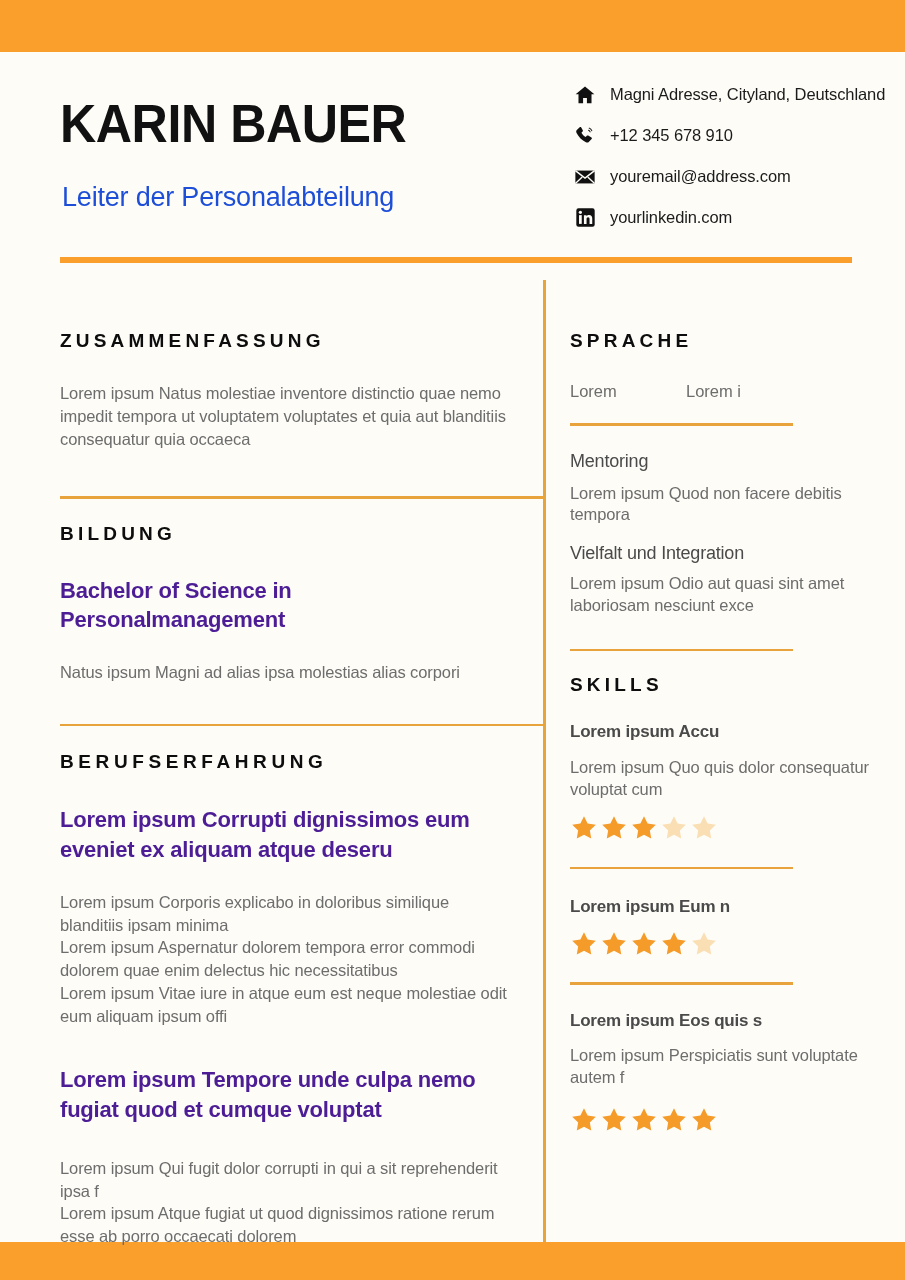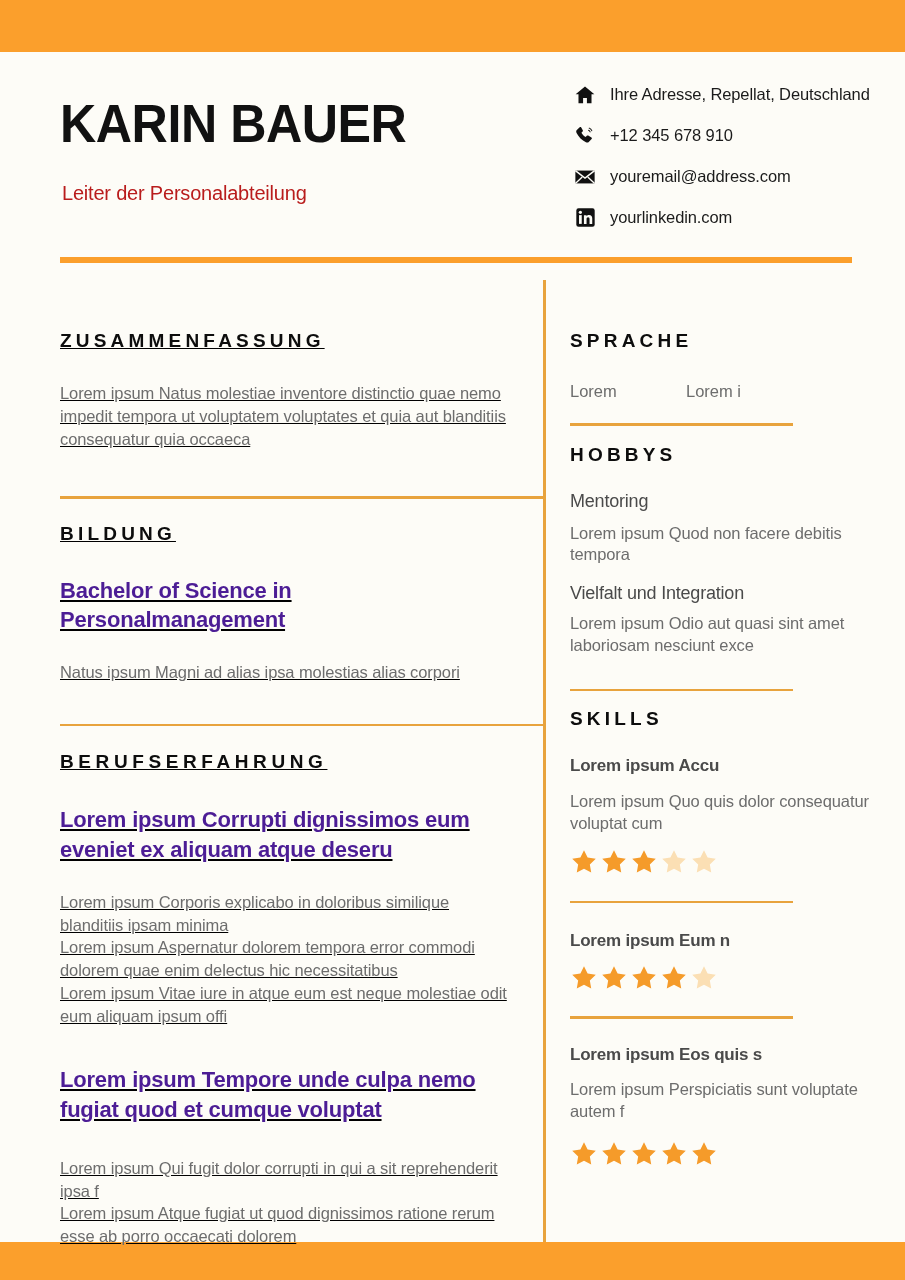--- a/index.html
+++ b/index.html
@@ -31,21 +31,21 @@
   .name {
     position:absolute; left:60px; top:44px;
     font-size:54px; font-weight:700; letter-spacing:-0.5px;
     color:#111111; line-height:1;
     font-family:"Liberation Sans Narrow","Liberation Sans",sans-serif;
     transform:scaleX(0.93); transform-origin:left center;
     white-space:nowrap;
   }
   .role {
     position:absolute; left:62px; top:130px;
-    font-size:20px; font-weight:400; color:#b91c1c;
+    font-size:27px; font-weight:400; color:#1d4ed8;
     letter-spacing:-0.2px; white-space:nowrap;
   }
 
   .contact { position:absolute; left:572px; top:22px; width:400px; }
   .contact-row {
     display:flex; align-items:center; height:41px;
     white-space:nowrap;
   }
   .contact-ico {
     width:26px; height:26px; flex:0 0 26px;
@@ -63,21 +63,21 @@
   }
 
   
   .cols { position:absolute; top:228px; left:0; width:905px; height:962px; }
 
   .vdivider {
     position:absolute; left:543px; top:0; width:3px; height:962px;
     background:#E8A33D;
   }
 
-  .col-left  { position:absolute; left:0;   top:0; width:543px;text-decoration:underline; }
+  .col-left  { position:absolute; left:0;   top:0; width:543px; }
   .col-right { position:absolute; left:546px; top:0; width:359px; }
 
   .sec-title {
     font-size:19px; font-weight:700; letter-spacing:4.2px;
     color:#0d0d0d;
     font-family:"Liberation Sans Narrow","Liberation Sans",sans-serif;
   }
   .sec-title.wide { letter-spacing:4.6px; }
 
   .body-txt {
@@ -138,21 +138,21 @@
     <div class="role">Leiter der Personalabteilung</div>
 
     <div class="contact">
 
       <div class="contact-row">
         <span class="contact-ico">
           <svg viewBox="0 0 24 24" width="22" height="22" fill="#111">
             <path d="M12 2.6 1.8 11.2h3.1V21h5.0v-5.6h4.2V21h5.0v-9.8h3.1z"></path>
           </svg>
         </span>
-        <span class="contact-txt">Ihre Adresse, Repellat, Deutschland</span>
+        <span class="contact-txt">Magni Adresse, Cityland, Deutschland</span>
       </div>
 
       <div class="contact-row">
         <span class="contact-ico">
           <svg viewBox="0 0 24 24" width="22" height="22" fill="#111">
             <path d="M6.2 2.4 3.1 5.5c-.8.8-.9 2-.3 3.1 2.2 4.3 5.9 8 10.2 10.2 1.1.6 2.3.5 3.1-.3l3.1-3.1c.5-.5.4-1.3-.2-1.7l-3.5-2.2c-.5-.3-1.1-.2-1.5.2l-1.3 1.3c-1.9-1.1-3.5-2.7-4.6-4.6l1.3-1.3c.4-.4.5-1 .2-1.5L7.9 2.6c-.4-.6-1.2-.7-1.7-.2z"></path>
             <path d="M16.6 3.4c1.3.5 2.3 1.5 2.8 2.8" stroke="#111" stroke-width="1.1" fill="none" stroke-linecap="round"></path>
             <path d="M15.9 5.8c.8.3 1.4.9 1.7 1.7" stroke="#111" stroke-width="1.1" fill="none" stroke-linecap="round"></path>
           </svg>
         </span>
@@ -229,36 +229,35 @@
       <div class="rblock">
         <div class="sec-title" style="padding-top:50px;">SPRACHE</div>
         <div class="lang-grid" style="margin-top:30px;">
           <div class="lang-cell c1">Lorem</div>
           <div class="lang-cell">Lorem i</div>
         </div>
       </div>
       <div class="rule-r" style="margin-top:22px;"></div>
 
       <div class="rblock">
-        <div class="sec-title" style="padding-top:18px;">HOBBYS</div>
 
         <div>
           <div class="hobby-name" style="margin-top:25px;">Mentoring</div>
           <div class="hobby-desc" style="margin-top:11px;">Lorem ipsum Quod non facere debitis tempora</div>
         </div>
 
         <div>
           <div class="hobby-name" style="margin-top:17px;">Vielfalt und Integration</div>
           <div class="hobby-desc" style="margin-top:9px;">Lorem ipsum Odio aut quasi sint amet laboriosam nesciunt exce</div>
         </div>
       </div>
       <div class="rule-r" style="margin-top:32px;"></div>
 
       <div class="rblock">
-        <div class="sec-title" style="padding-top:17px;">SKILLS</div>
+        <div class="sec-title" style="padding-top:23px;">SKILLS</div>
 
         <div>
           <div class="skill-name" style="margin-top:26px;">Lorem ipsum Accu</div>
           <div class="skill-desc" style="margin-top:15px;">Lorem ipsum Quo quis dolor consequatur voluptat cum</div>
           <div class="stars" style="margin-top:13px;">
               <span class="star">
                 <svg viewBox="0 0 24 24">
                   <path d="M12 1.9l3.1 6.3 7 1-5.1 4.9 1.2 6.9L12 17.8 5.8 21l1.2-6.9L1.9 9.2l7-1z" fill="#F59B2A"></path>
                 </svg>
               </span>

